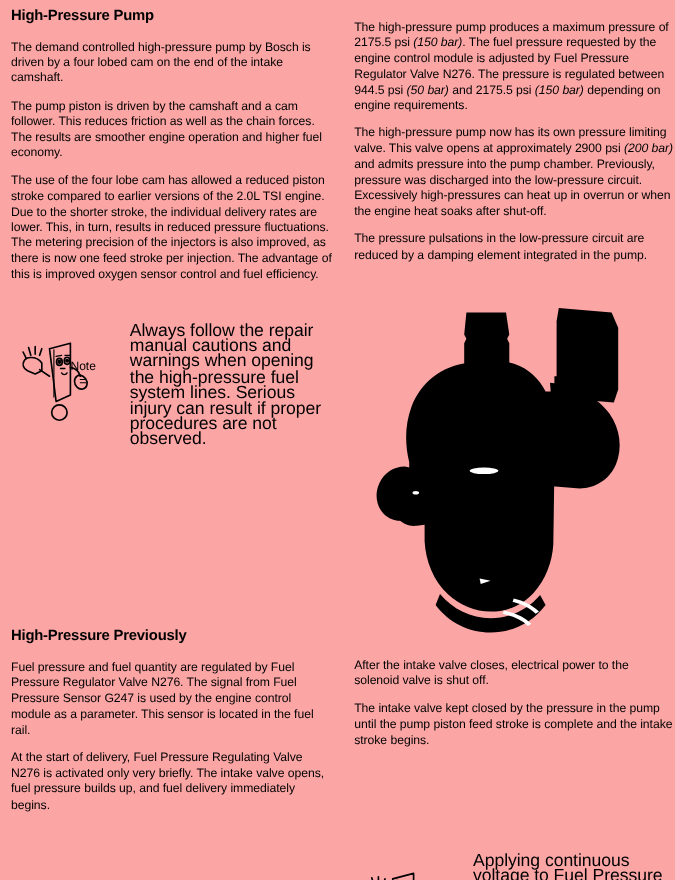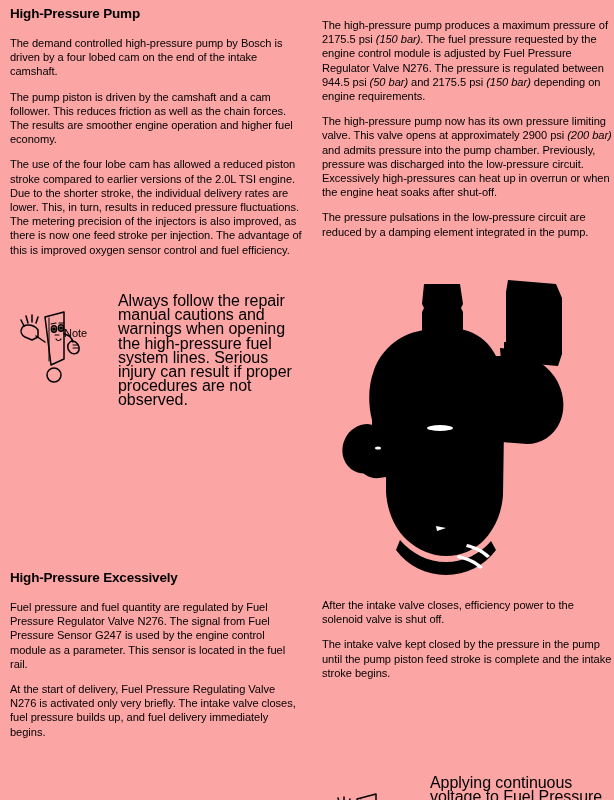--- a/index.html
+++ b/index.html
@@ -195,28 +195,28 @@
         <ellipse cx="110" cy="150" rx="13" ry="3"></ellipse>
         <ellipse cx="48" cy="170" rx="3" ry="1.6"></ellipse>
         <path d="M106,248 l10,2 l-9,3 Z"></path>
         <path d="M137,266 C146,268 154,272 160,278 L157,280 C151,274 144,271 136,269 Z"></path>
         <path d="M128,277 C138,279 147,283 153,289 L150,291 C144,285 136,282 127,280 Z"></path>
       </g>
     </svg>
   </div>
 
   <div class="col col-left" style="top:570px;">
-    <h2 class="section-title">High-Pressure Excessively</h2>
+    <h2 class="section-title">High-Pressure Previously</h2>
 
     <p class="para">Fuel pressure and fuel quantity are regulated by Fuel Pressure Regulator Valve N276. The signal from Fuel Pressure Sensor G247 is used by the engine control module as a parameter. This sensor is located in the fuel rail.</p>
-    <p class="para">At the start of delivery, Fuel Pressure Regulating Valve N276 is activated only very briefly. The intake valve closes, fuel pressure builds up, and fuel delivery immediately begins.</p>
+    <p class="para">At the start of delivery, Fuel Pressure Regulating Valve N276 is activated only very briefly. The intake valve opens, fuel pressure builds up, and fuel delivery immediately begins.</p>
   </div>
 
   <div class="col col-right" style="top:598px;">
-    <p class="para">After the intake valve closes, efficiency power to the solenoid valve is shut off.</p>
+    <p class="para">After the intake valve closes, electrical power to the solenoid valve is shut off.</p>
     <p class="para">The intake valve kept closed by the pressure in the pump until the pump piston feed stroke is complete and the intake stroke begins.</p>
   </div>
 
   <div class="col col-right note-block" style="top:690px;">
     <div class="note-label">Note</div>
     <div class="note-text">Applying continuous voltage to Fuel Pressure Regulator Valve N276 for longer than one second will cause damage to N276.</div>
     <div class="note-mascot">
       <svg viewBox="0 0 68 80" width="68" height="80" xmlns="http://www.w3.org/2000/svg">
         <g fill="none" stroke="#000" stroke-width="1.5" stroke-linejoin="round" stroke-linecap="round">
           <path d="M6,22 L3,16 M10,19 L8,12 M14,18 L14,11 M18,19 L20,13"></path>

